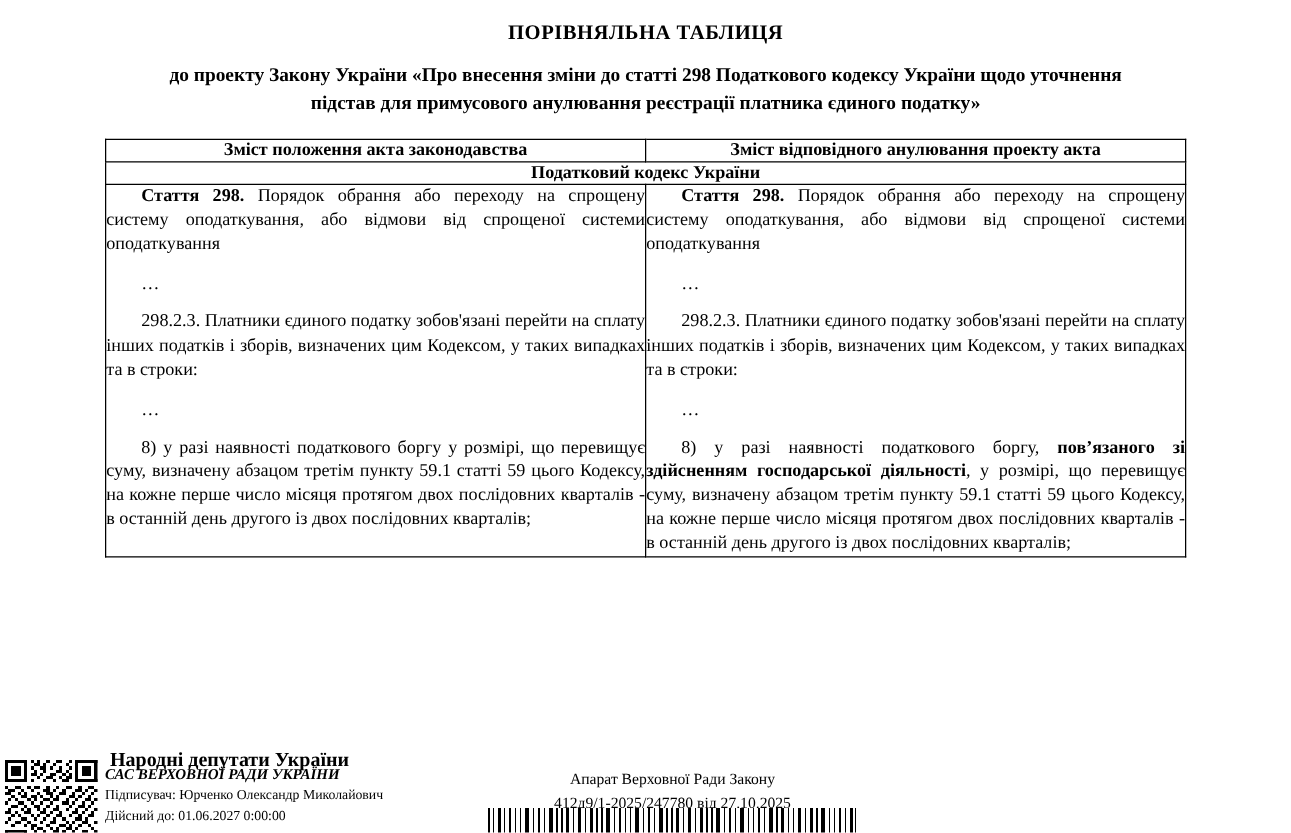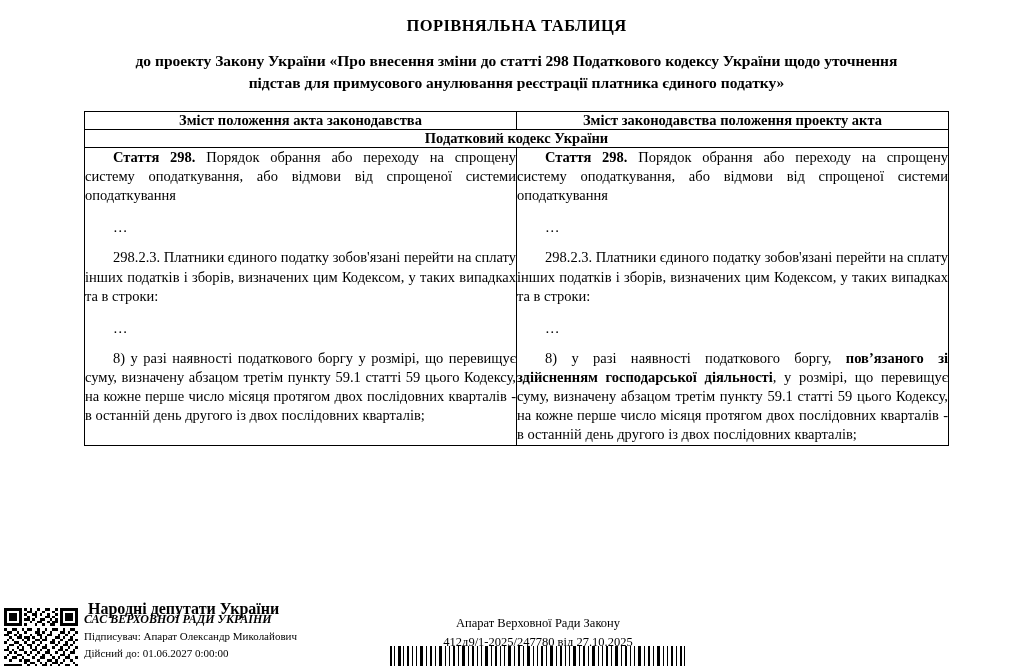--- a/index.html
+++ b/index.html
@@ -140,21 +140,21 @@
 <div class="page">
 
   <div class="doc-title">ПОРІВНЯЛЬНА ТАБЛИЦЯ</div>
 
   <div class="doc-subtitle">до проекту Закону України «Про внесення зміни до статті 298 Податкового кодексу України щодо уточнення підстав для примусового анулювання реєстрації платника єдиного податку»</div>
 
   <table class="cmp">
     <thead>
       <tr>
         <th class="colhead">Зміст положення акта законодавства</th>
-        <th class="colhead">Зміст законодавства положення проекту акта</th>
+        <th class="colhead">Зміст відповідного анулювання проекту акта</th>
       </tr>
     </thead>
     <tbody>
       <tr>
         <td class="spanhead" colspan="2">Податковий кодекс України</td>
       </tr>
       <tr>
         <td class="body">
           <p class="j"><span class="b">Стаття 298.</span><span> Порядок обрання або переходу на спрощену систему оподаткування, або відмови від спрощеної системи оподаткування</span></p>
           <p class="dots">…</p>
@@ -394,21 +394,21 @@
           <rect x="12" y="28" width="2" height="1"></rect>
           <rect x="15" y="28" width="2" height="1"></rect>
           <rect x="19" y="28" width="1" height="1"></rect>
           <rect x="21" y="28" width="1" height="1"></rect>
           <rect x="24" y="28" width="1" height="1"></rect>
           <rect x="26" y="28" width="2" height="1"></rect>
       </g>
     </svg>
     <div class="stamp-text">
       <div class="stamp-line1">САС ВЕРХОВНОЇ РАДИ УКРАЇНИ</div>
-      <div class="stamp-line">Підписувач: Апарат Олександр Миколайович</div>
+      <div class="stamp-line">Підписувач: Юрченко Олександр Миколайович</div>
       <div class="stamp-line">Дійсний до: 01.06.2027 0:00:00</div>
     </div>
   </div>
 
   <div class="apparat">
     <div>Апарат Верховної Ради Закону</div>
     <div>412д9/1-2025/247780 від 27.10.2025</div>
   </div>
 
   <svg class="barcode" viewBox="0 0 300 24" preserveAspectRatio="none" shape-rendering="crispEdges">

